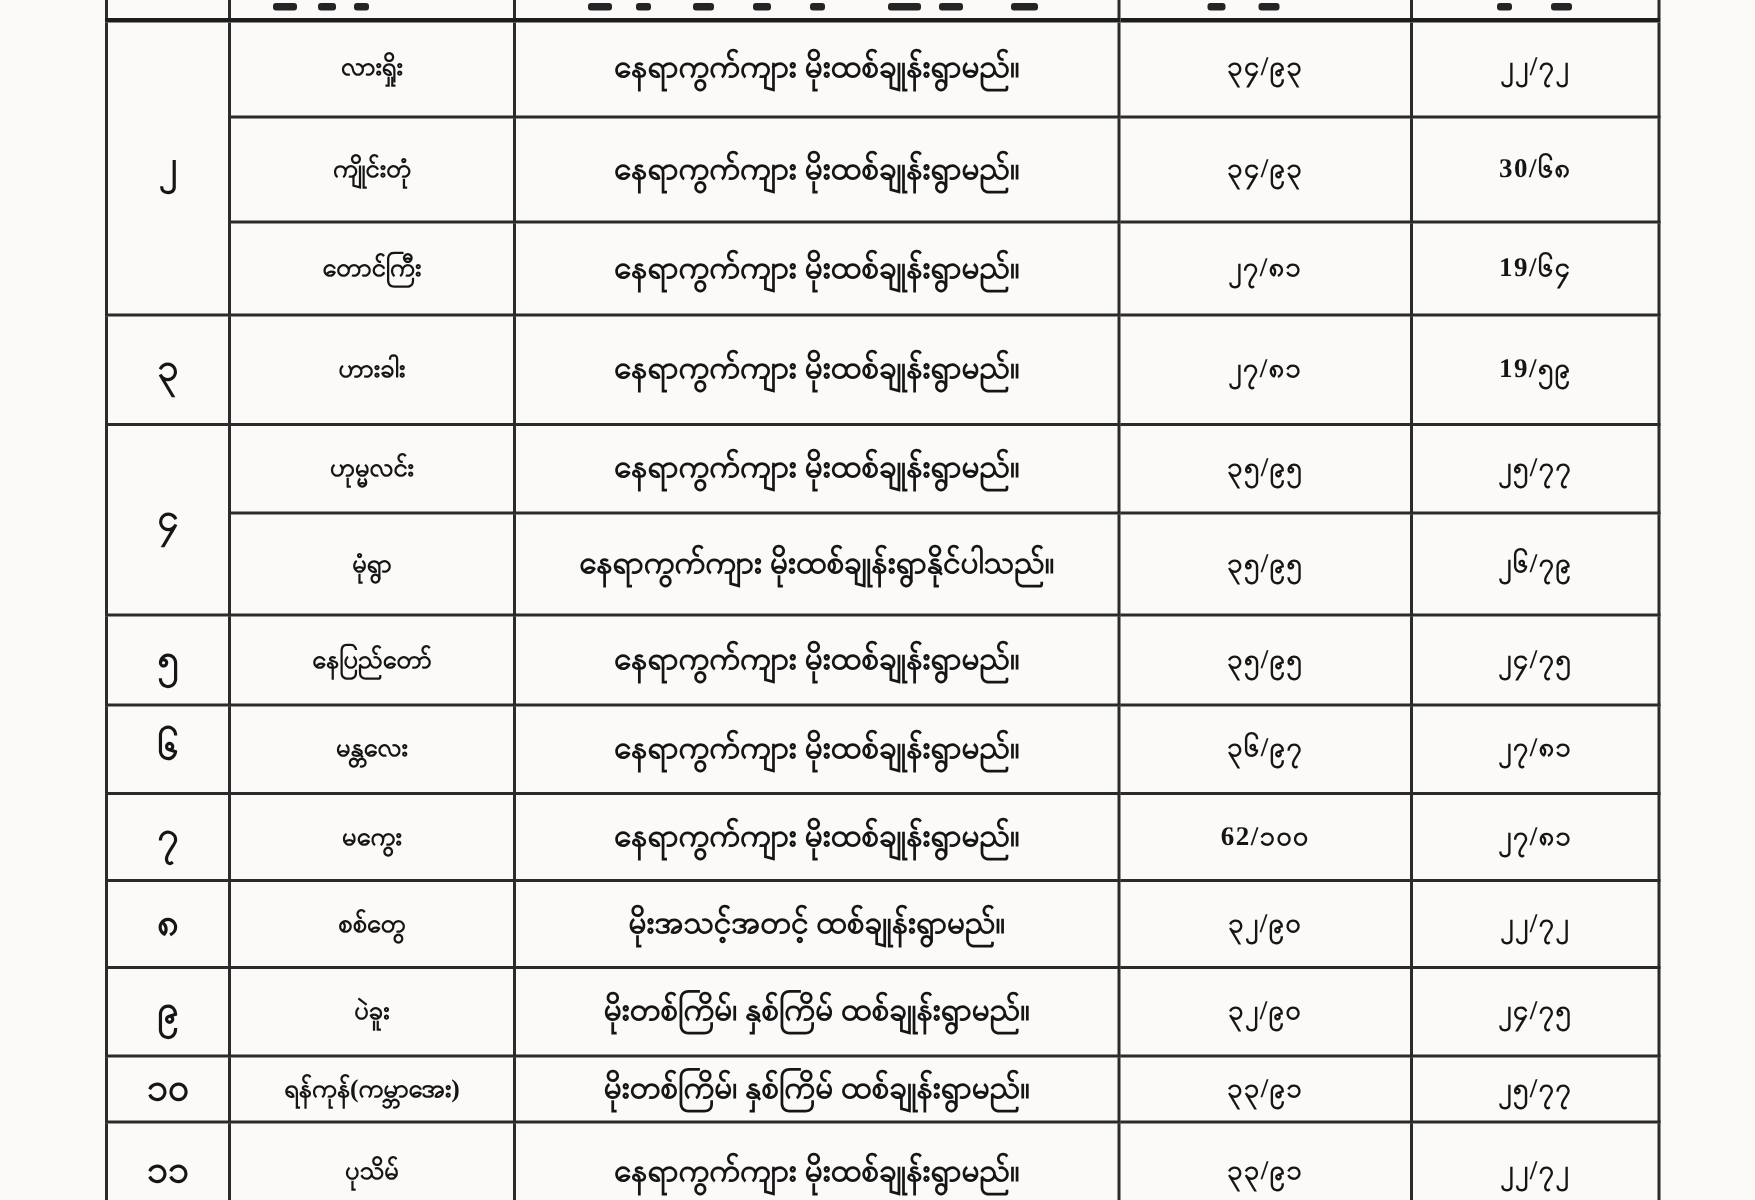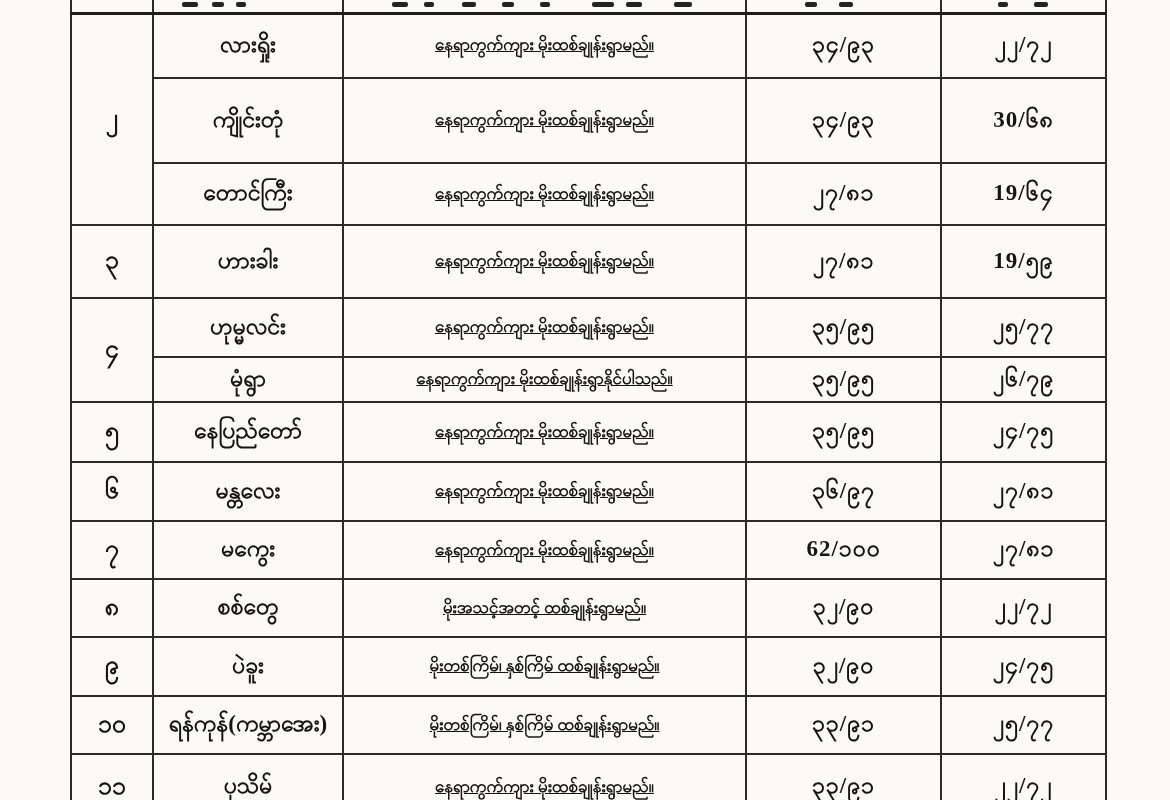--- a/index.html
+++ b/index.html
@@ -41,39 +41,39 @@
   }
   
   tr.rp td {
     border-top: none;
     border-bottom: 3px solid #1d1d1d;
     position: relative;
   }
   tr.rp { height: 13px; }
 
   tr.r1  { height: 65px; }
-  tr.r2  { height: 85px; }
+  tr.r2  { height: 70px; }
   tr.r3  { height: 62px; }
   tr.r4  { height: 73px; }
   tr.r5  { height: 59px; }
-  tr.r6  { height: 45px; margin-left: 36px; }
+  tr.r6  { height: 68px; margin-left: 36px; }
   tr.r7  { height: 60px; }
   tr.r8  { height: 59px; }
   tr.r9  { height: 58px; }
   tr.r10 { height: 58px; }
   tr.r11 { height: 59px; }
-  tr.r12 { height: 58px; }
+  tr.r12 { height: 44px; }
   tr.r13 { height: 65px; }
   
   tr.r13 td { border-bottom: none; }
 
   td.num  { font-size: 25px; }
-  td.city { font-size: 23px; }
-  td.fc   { font-size: 17px; text-decoration: underline; }
-  td.temp { font-size: 23px; letter-spacing: 1px; }
+  td.city { font-size: 17px; }
+  td.fc   { font-size: 21px; }
+  td.temp { font-size: 18px; letter-spacing: 1px; }
 
   
   .frag {
     position: absolute;
     top: 2px;
     height: 5px;
     background: #242424;
     border-radius: 2px;
   }
 </style>

